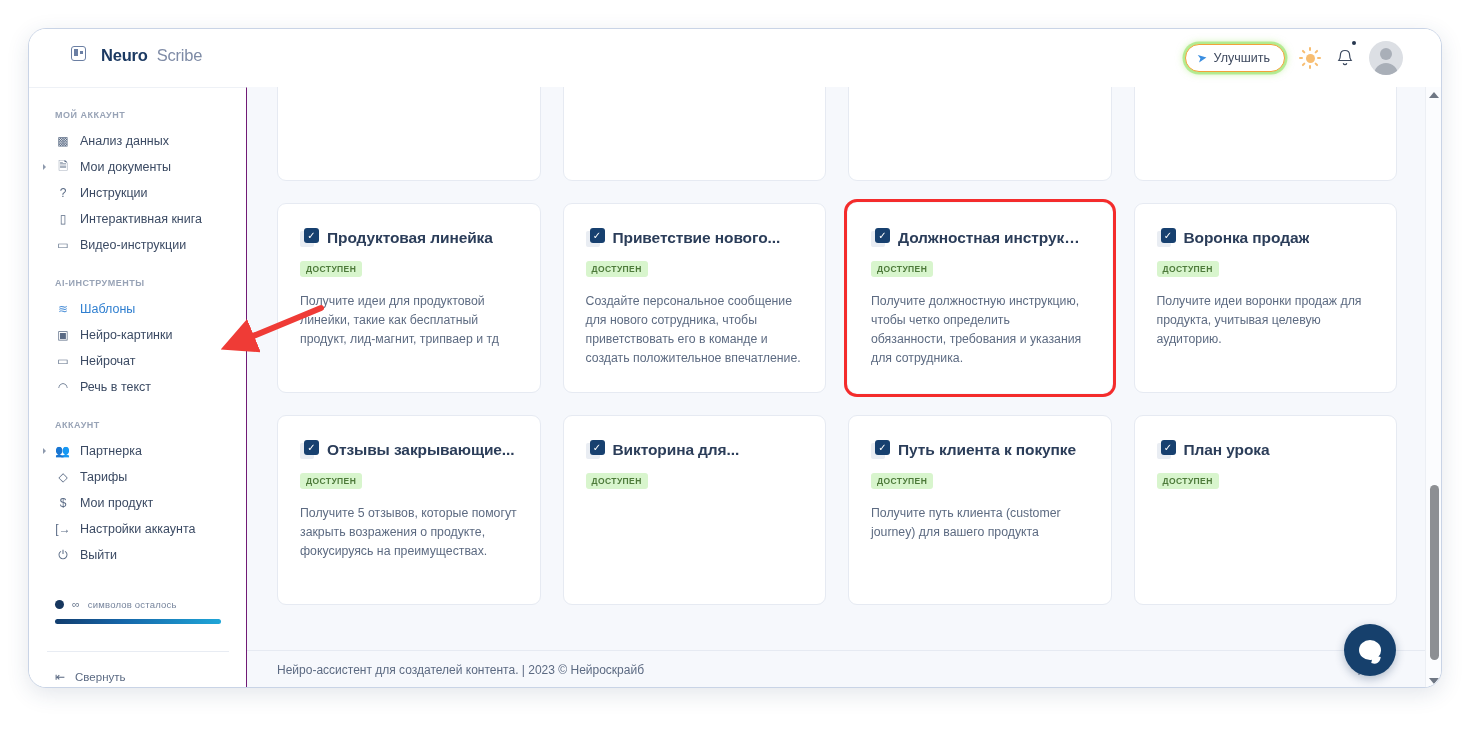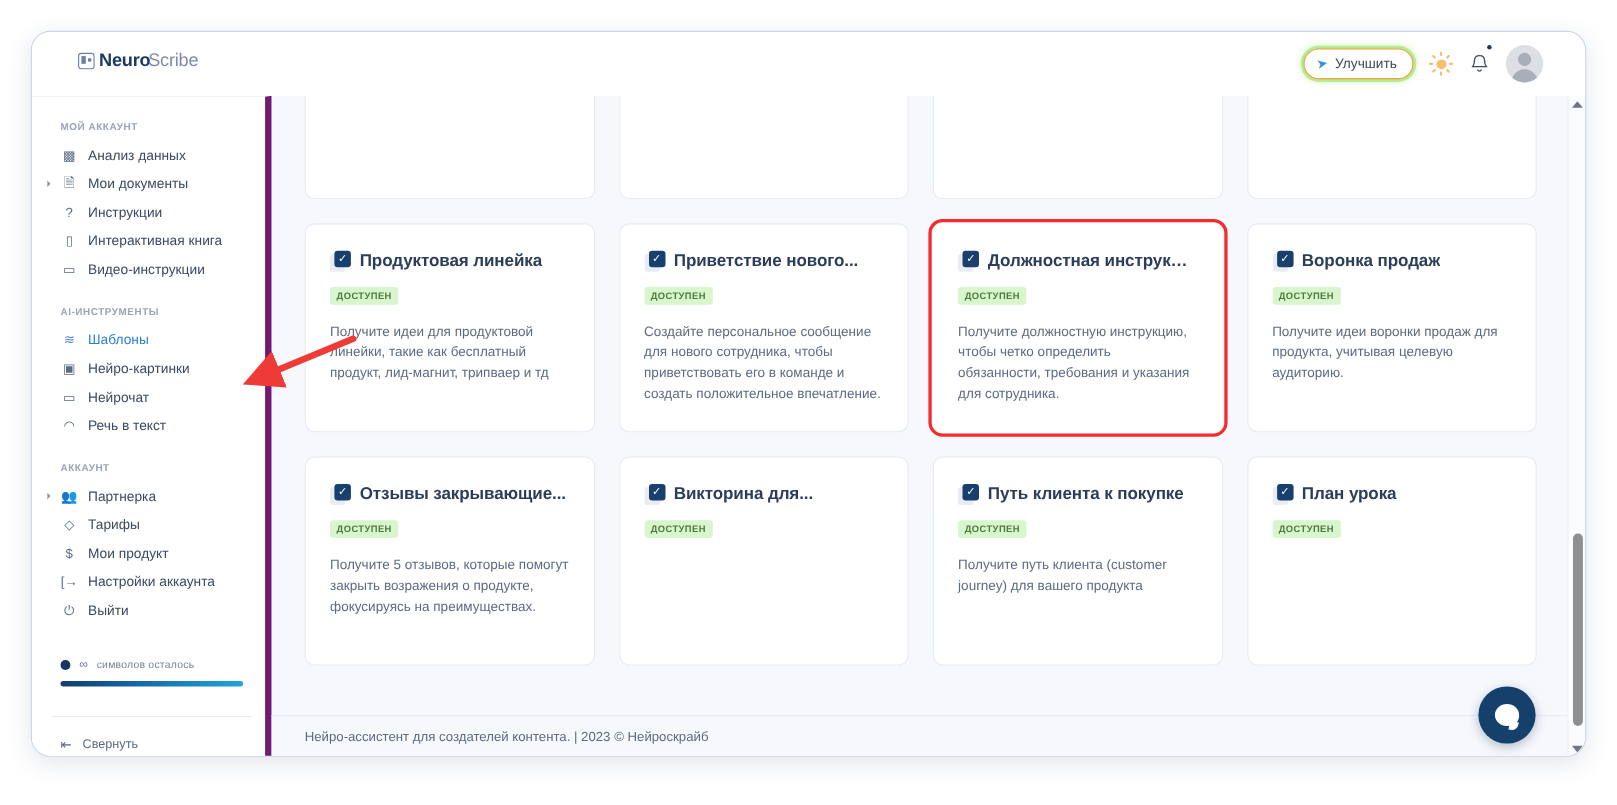--- a/index.html
+++ b/index.html
@@ -24,21 +24,21 @@
 
   
   #topbar {
     position: absolute; left: 0; top: 0;
     width: 1414px; height: 58px;
     background: #ffffff;
     z-index: 40;
   }
   #logo {
     position: absolute; left: 42px; top: 17px;
-    display: flex; align-items: center; gap: 4px;
+    display: flex; align-items: flex-start; gap: 15px;
   }
   #logo .mark {
     width: 15px; height: 15px;
     border: 1.6px solid #6b7fa3; border-radius: 3px;
     position: relative;
   }
   #logo .mark:before {
     content: ""; position: absolute; left: 2px; top: 2px;
     width: 4px; height: 7px; background: #6b7fa3;
   }
@@ -75,21 +75,21 @@
     background: #dcdfe4; overflow: hidden; position: relative; cursor: pointer;
   }
   #avatar .head { position:absolute; left:11px; top:7px; width:12px; height:12px; border-radius:50%; background:#a9afb8;}
   #avatar .body { position:absolute; left:5px; top:22px; width:24px; height:16px; border-radius:12px 12px 0 0; background:#a9afb8;}
 
   
   #sidebar {
     position: absolute; left: 0; top: 58px;
     width: 218px; height: 602px;
     background: #ffffff;
-    border-right: 6px solid #701a75;
+    border-right: 1px solid #701a75;
     border-top: 1px solid #eef1f6;
   }
   .nav-group-title {
     font-size: 9px; font-weight: 700; letter-spacing: .5px;
     color: #98a3b6; text-transform: uppercase;
     padding: 0 0 0 26px;
   }
   .nav-item {
     display: flex; align-items: center; gap: 9px;
     height: 26px; padding-left: 26px;

